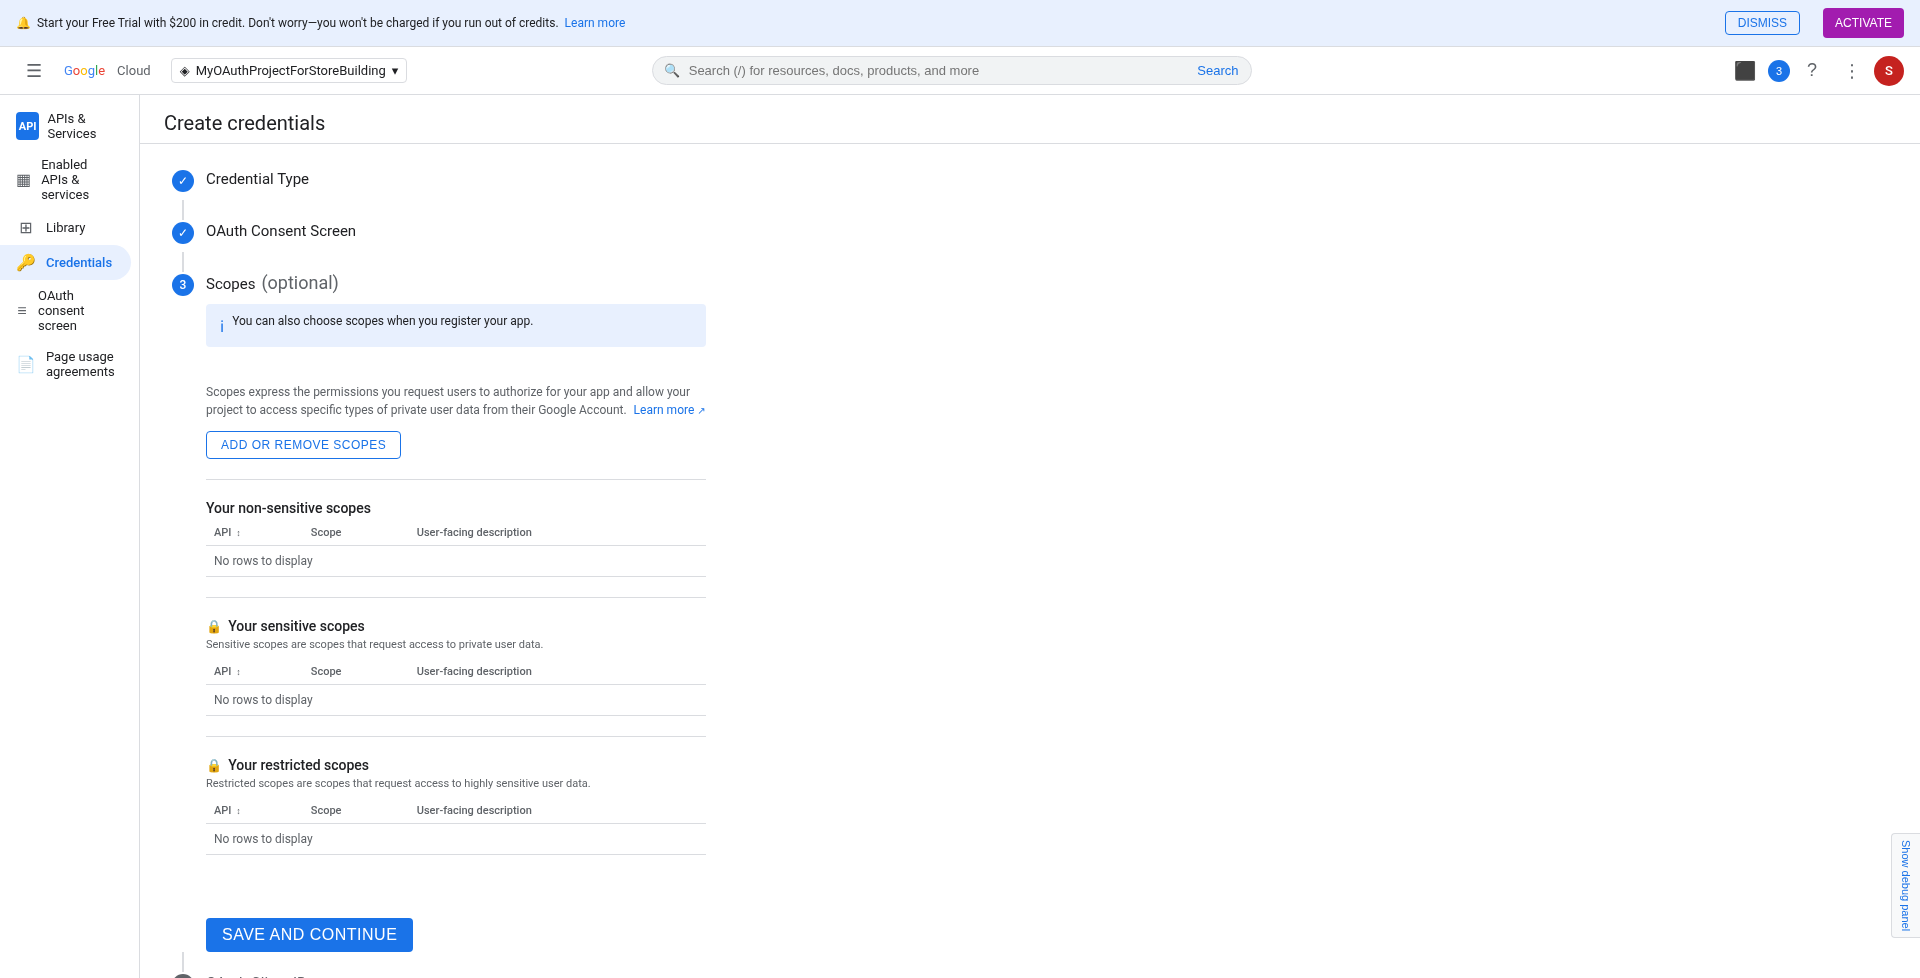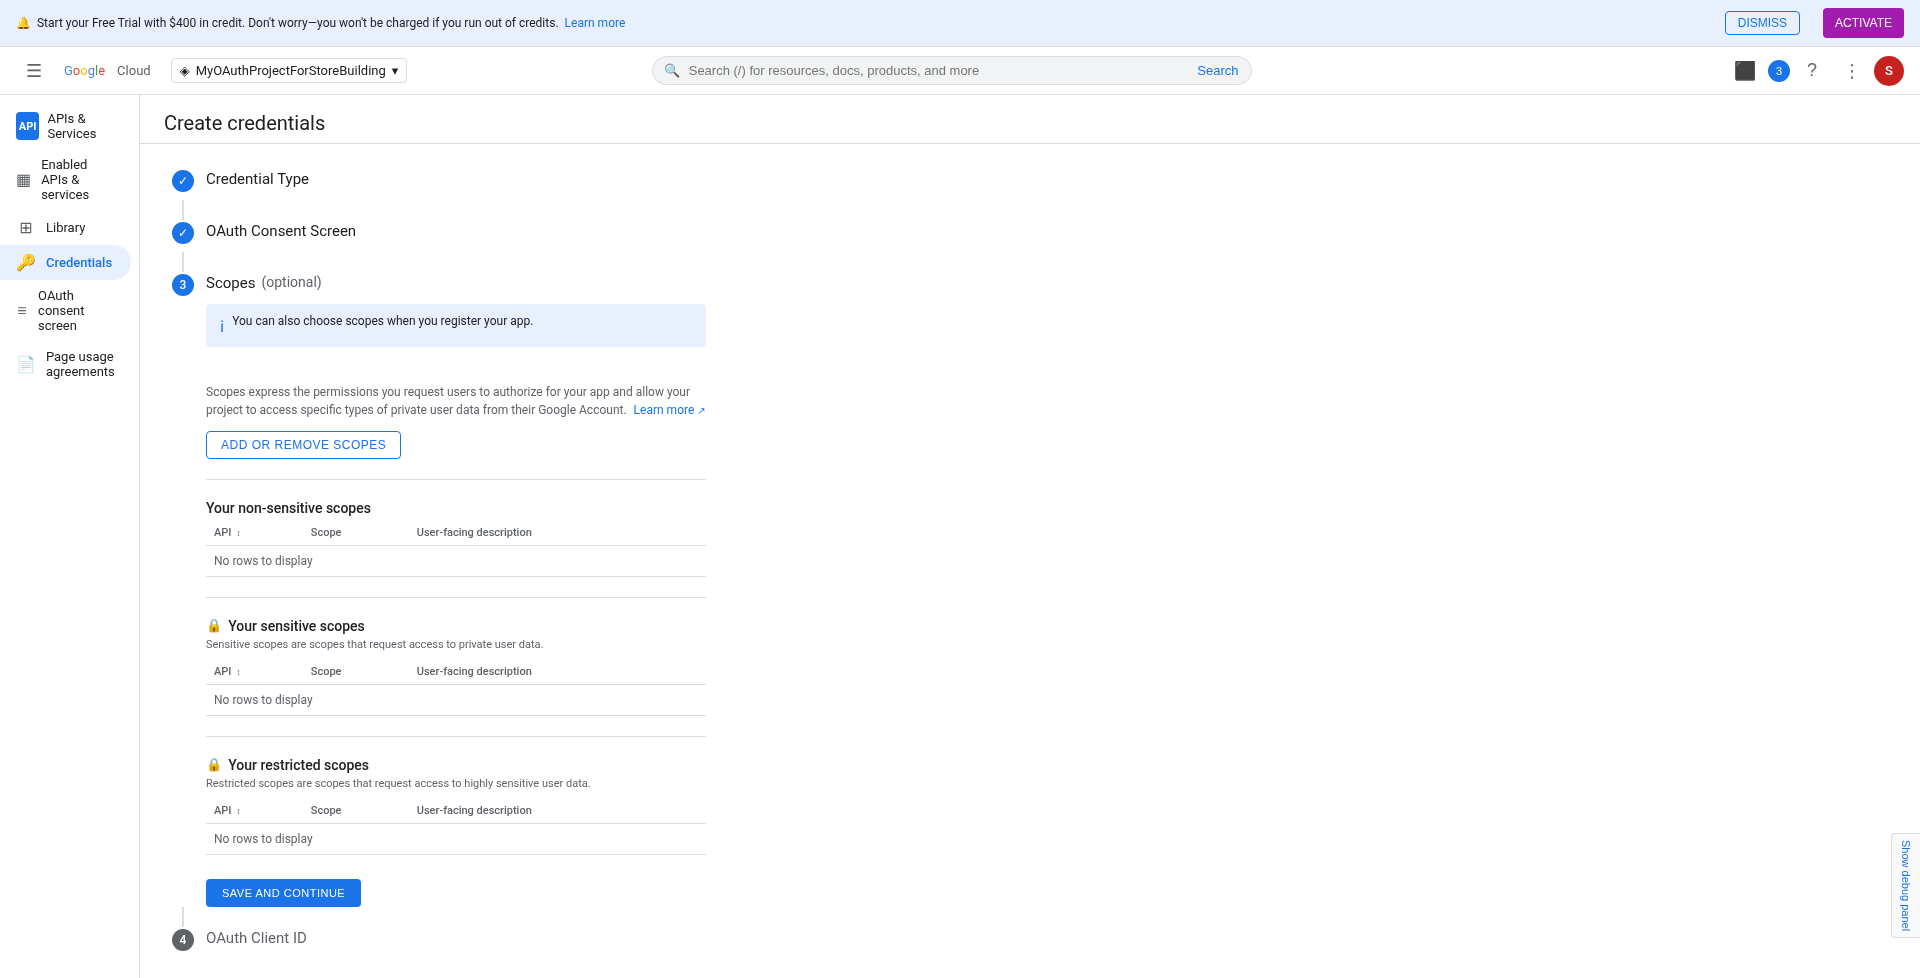--- a/index.html
+++ b/index.html
@@ -150,29 +150,29 @@
     .scope-desc a { color: #1a73e8; text-decoration: none; }
 
     
     .add-scopes-btn {
       border: 1px solid #1a73e8; color: #1a73e8; background: none;
       padding: 6px 14px; border-radius: 4px; font-size: 12px; font-weight: 500;
       cursor: pointer; text-transform: uppercase; letter-spacing: 0.5px;
     }
     .save-continue-btn {
       background: #1a73e8; color: #fff; border: none;
-      padding: 8px 16px; border-radius: 4px; font-size: 11px; font-weight: 500;
-      cursor: pointer; text-transform: uppercase; letter-spacing: 0.5px;
+      padding: 8px 16px; border-radius: 4px; font-size: 16px; font-weight: 500;
+      cursor: pointer; text-transform: uppercase; letter-spacing: 0.5px; margin-top: 39px;
     }
 
     
     .scope-section { margin-top: 20px; max-width: 500px; }
     .scope-section-title {
       font-size: 14px; font-weight: 500; color: #202124;
-      display: flex; align-items: flex-start; gap: 6px; margin-bottom: 4px;
+      display: flex; align-items: flex-end; gap: 6px; margin-bottom: 4px;
     }
     .scope-section-title .lock-icon { font-size: 13px; color: #5f6368; }
     .scope-sub-desc { font-size: 11px; color: #5f6368; margin-bottom: 8px; }
 
     
     .scope-table { width: 100%; border-collapse: collapse; }
     .scope-table th {
       font-size: 11px; font-weight: 500; color: #5f6368;
       text-align: left; padding: 6px 8px;
       border-bottom: 1px solid #dadce0;
@@ -192,21 +192,21 @@
       writing-mode: vertical-rl; text-orientation: mixed;
       border-radius: 4px 0 0 4px;
     }
   </style>
 </head>
 <body>
 
 <div class="top-banner">
   <div class="top-banner-left">
     <span>🔔</span>
-    <span>Start your Free Trial with $400 in credit. Don't worry—you won't be charged if you run out of credits.</span>
+    <span>Start your Free Trial with $200 in credit. Don't worry—you won't be charged if you run out of credits.</span>
     <a href="#" class="banner-learn-more">Learn more</a>
   </div>
   <div class="top-banner-right">
     <button class="banner-dismiss-btn">DISMISS</button>
     <button class="banner-activate-btn">ACTIVATE</button>
   </div>
 </div>
 
 <div class="top-nav">
   <button class="hamburger-icon nav-icon-btn">☰</button>
@@ -290,21 +290,21 @@
           <div class="step-title">OAuth Consent Screen</div>
         </div>
       </div>
       <div class="step-connector"></div>
 
       <div class="step-row">
         <div class="step-circle current">3</div>
         <div>
           <div style="display:flex;align-items:center;gap:6px;">
             <div class="step-title">Scopes</div>
-            <span style="font-size:14px;color:#5f6368;">(optional)</span>
+            <span style="font-size:18px;color:#5f6368;">(optional)</span>
           </div>
         </div>
       </div>
 
       <div class="step-content">
 
         
         <div class="info-box">
           <span class="info-icon">ℹ</span>
           <span class="info-text">You can also choose scopes when you register your app.</span>

